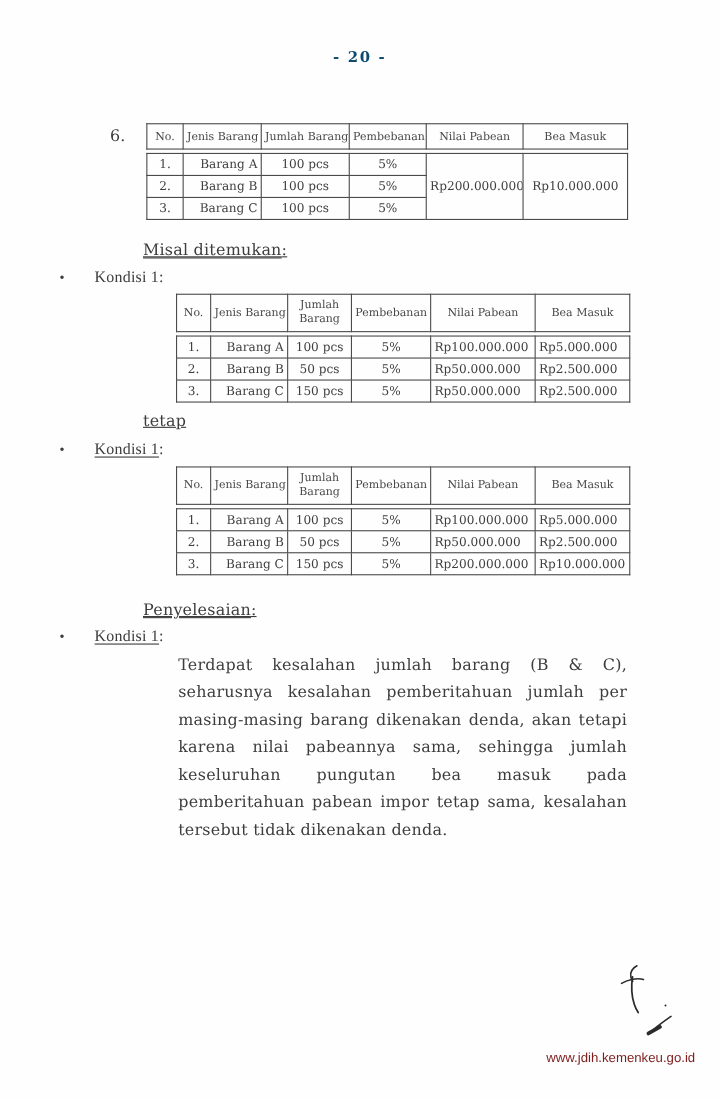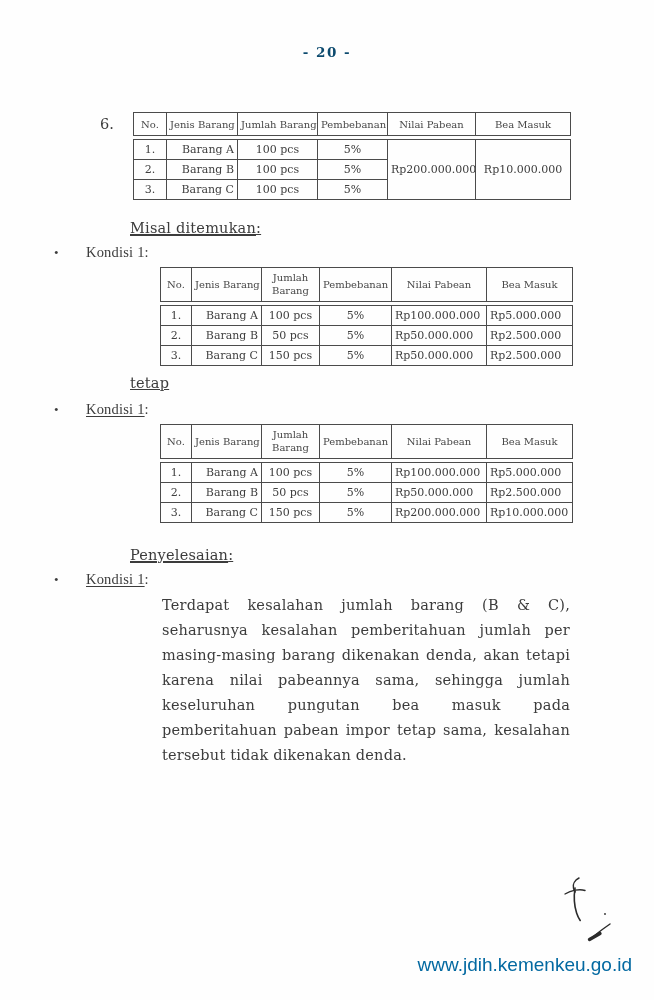--- a/index.html
+++ b/index.html
@@ -107,22 +107,22 @@
     left: 548px;
     top: 872px;
     width: 80px;
     height: 78px;
   }
   .jdih-url {
     position: absolute;
     right: 22px;
     top: 954px;
     font-family: "Liberation Sans", sans-serif;
-    font-size: 19px;
-    color: #0369a1;
+    font-size: 12px;
+    color: #7f1d1d;
     text-decoration: none;
   }
 </style>
 </head>
 <body>
 
 <div class="page-number">- 20 -</div>
 
 <div class="item6">
   <span class="item-number">6.</span>

